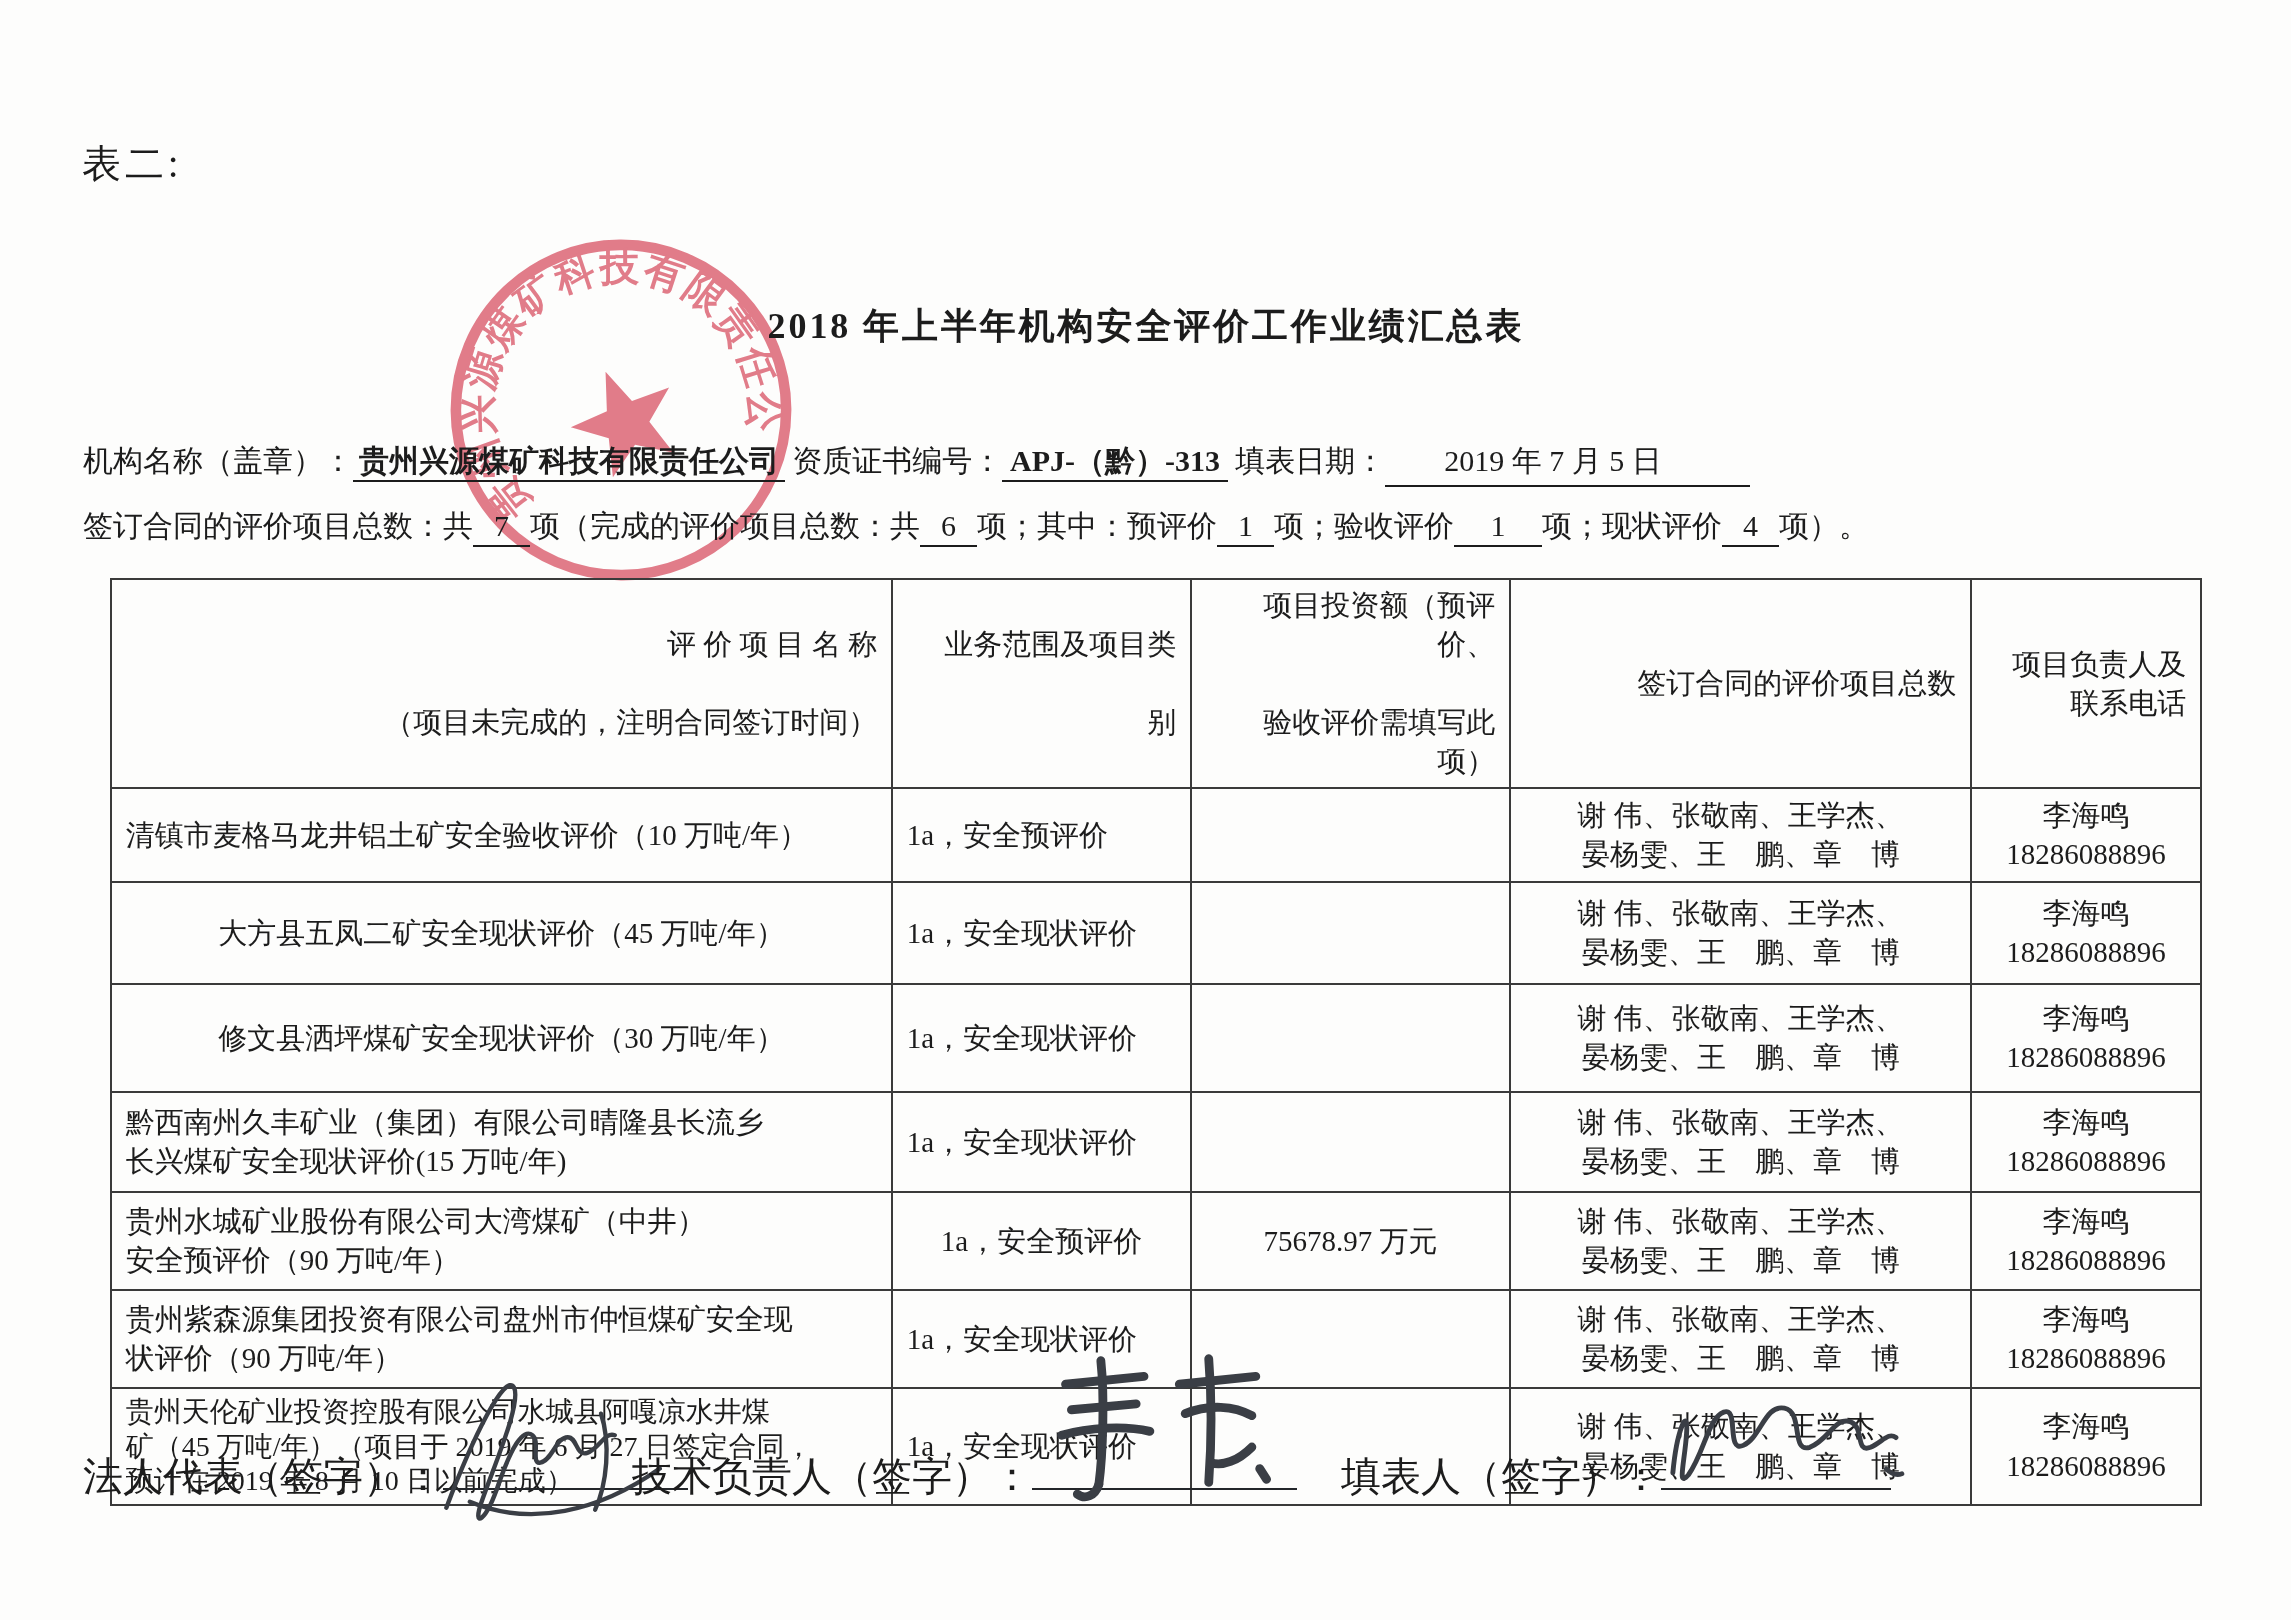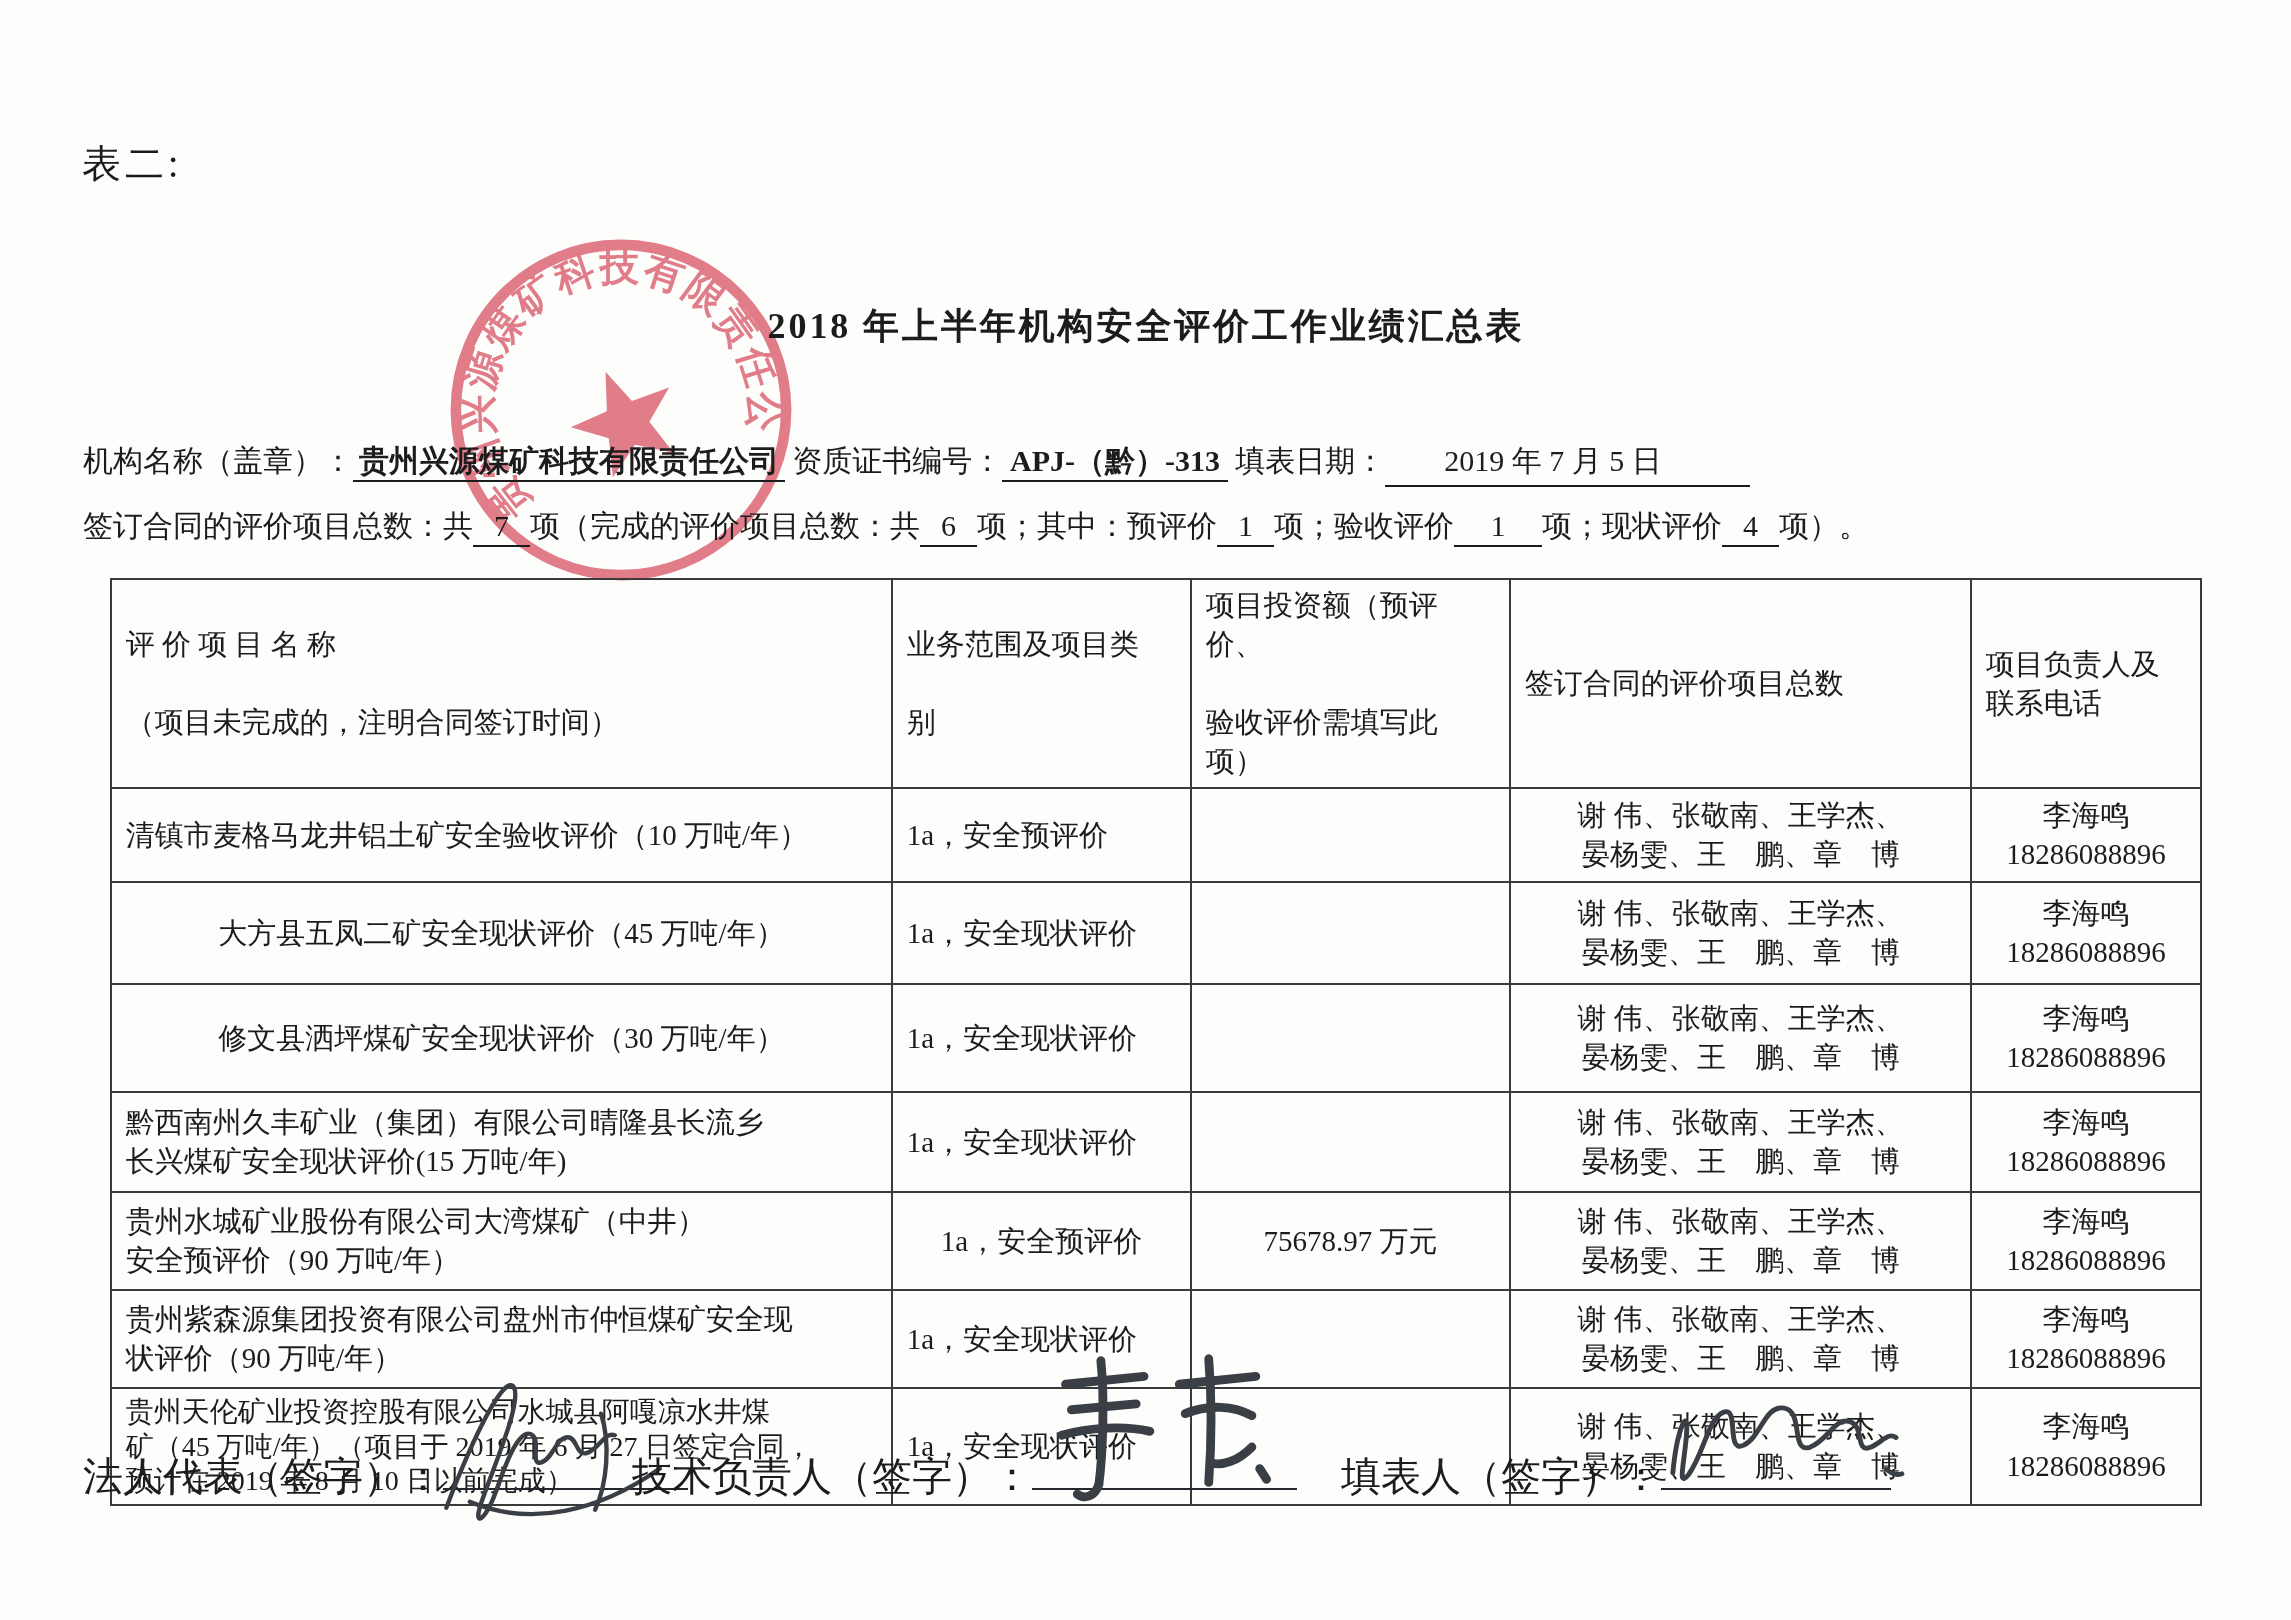--- a/index.html
+++ b/index.html
@@ -21,21 +21,21 @@
   .u-date { display:inline-block; border-bottom:2.9px solid #1c1c1c; padding:0 88px 2.9px 59px; text-align:center; }
   .u-num  { display:inline-block; min-width:57px; text-align:center; border-bottom:2.9px solid #1c1c1c; padding-bottom:2px; }
   .u-num.wide { min-width:88px; }
 
   table.perf { position:absolute; left:110px; top:578px; width:2090px;
                border-collapse:collapse; table-layout:fixed; }
   .perf th, .perf td {
     border:2.5px solid #3a3a3a; font-size:29px; vertical-align:middle;
     padding:5.9px 13.7px; white-space:pre-line; line-height:1.35; font-weight:400;
   }
-  .perf th { text-align:left; }
+  .perf th { text-align:right; }
   .cell-name   { text-align:left; line-height:1.3; }
   .cell-name.centered { text-align:center; }
   .cell-type   { text-align:left; padding-left:19.6px; }
   .cell-invest { text-align:center;border-radius:17px; }
   .cell-staff  { text-align:center; line-height:1.6; }
   .cell-mgr    { text-align:center; line-height:1.55; }
 
   .sig-block { position:absolute; top:1449px; font-size:40px; white-space:nowrap; }
   .sig-line  { display:inline-block; position:relative; height:9.8px;
                border-bottom:2.9px solid #23262a; vertical-align:baseline; }

